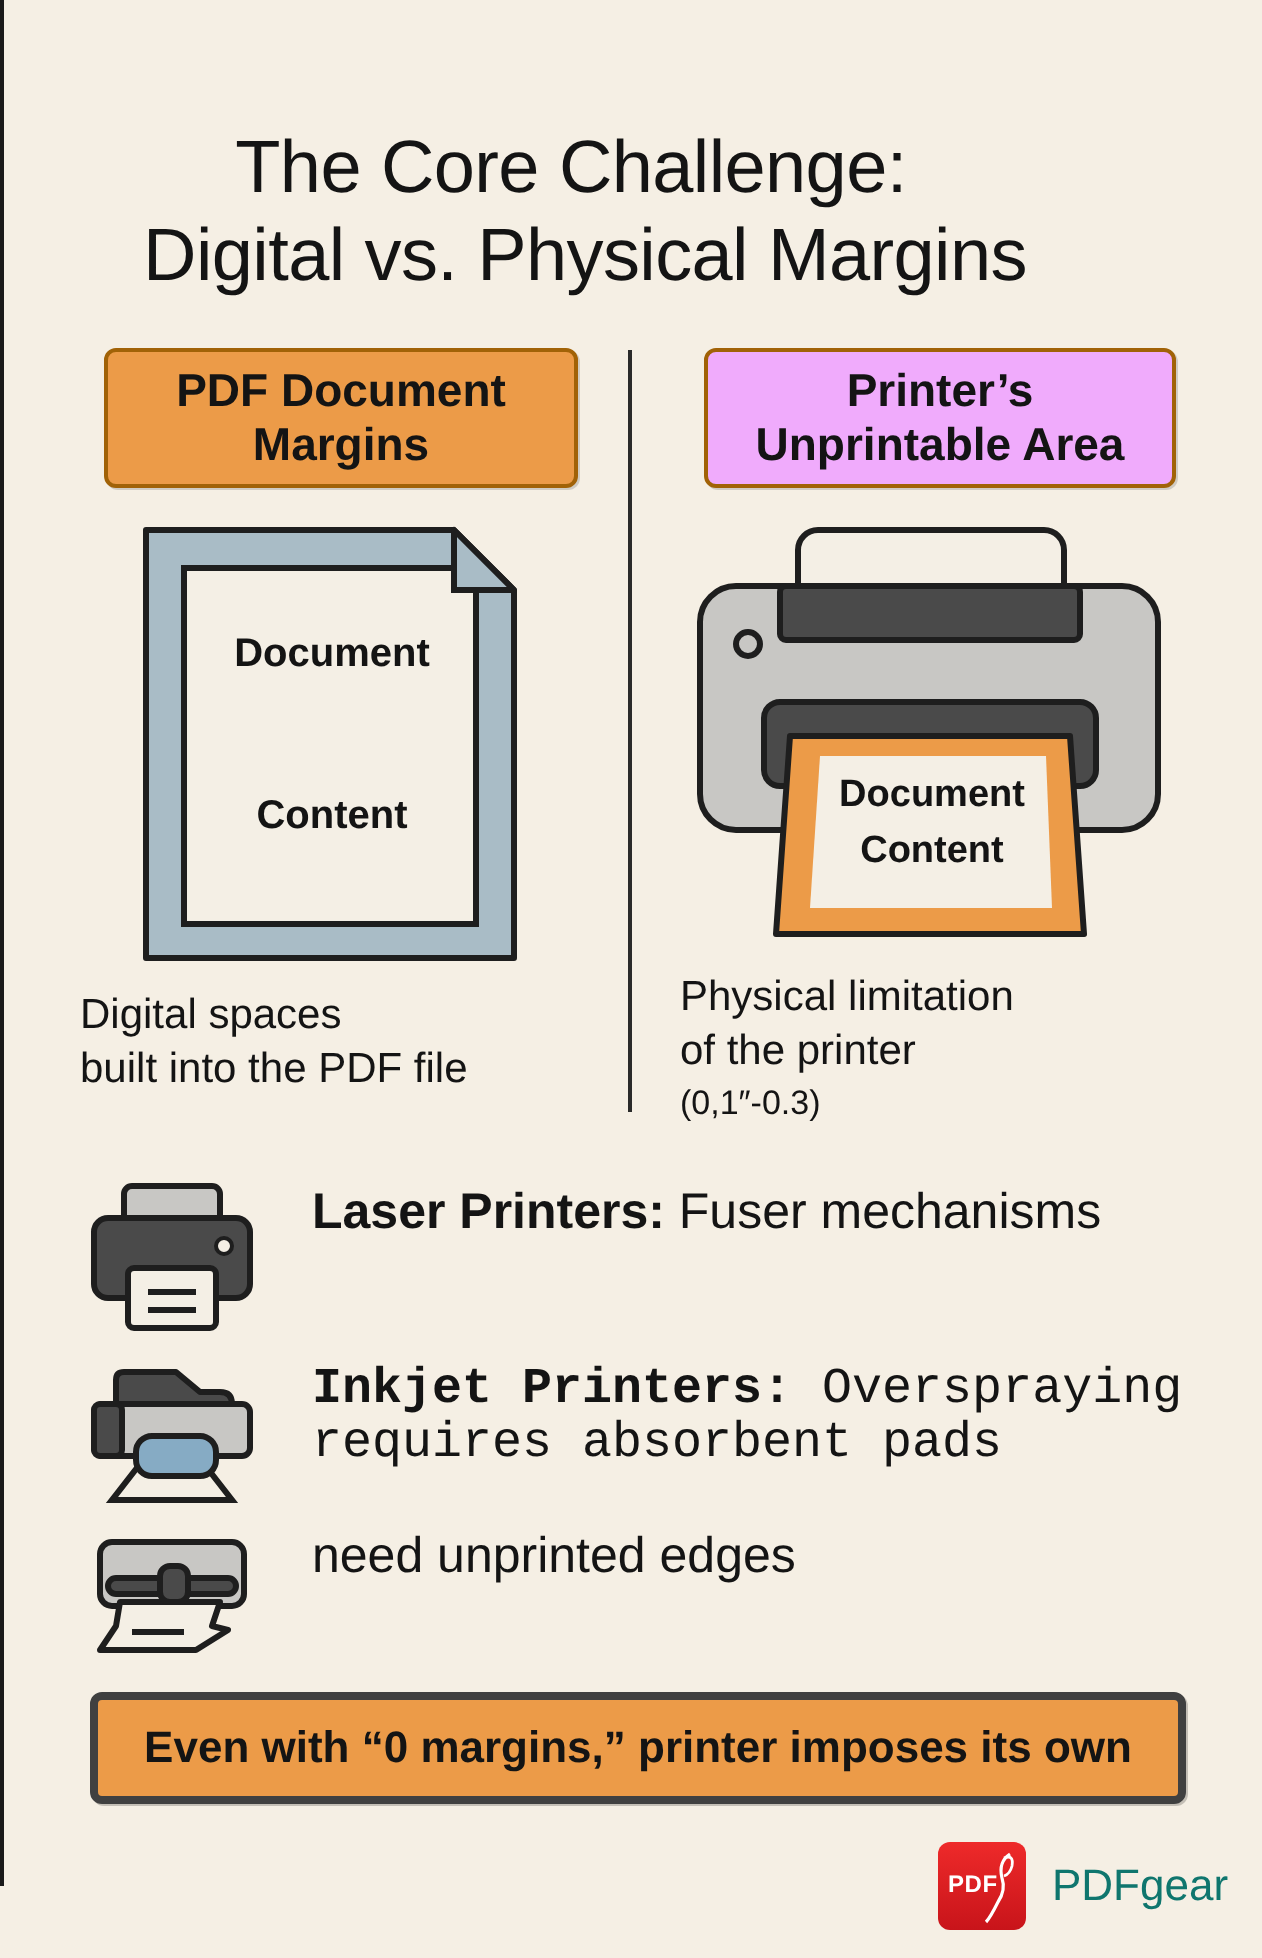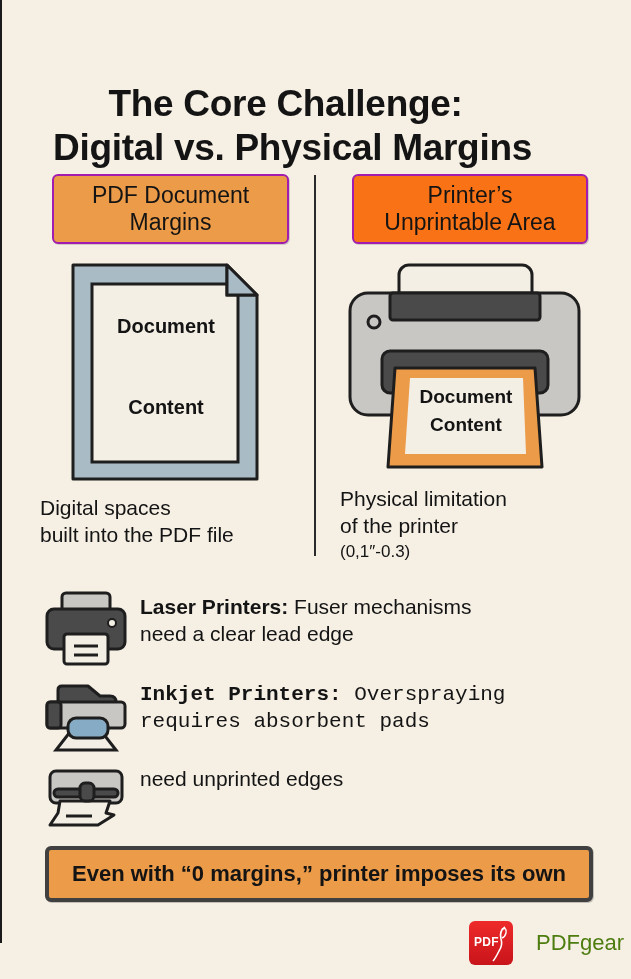--- a/index.html
+++ b/index.html
@@ -5,65 +5,65 @@
     html, body { margin: 0; padding: 0; }
     body {
       width: 631px; height: 979px; position: relative; overflow: hidden;
       background: #f5efe4;
       font-family: "Liberation Sans", "DejaVu Sans", sans-serif;
       color: #141414;
     }
     .left-edge { position: absolute; left: 0; top: 0; width: 2px; height: 943px; background: #1a1a1a; }
     .title {
       position: absolute; left: 0; top: 62px; width: 571px; text-align: center;
-      font-size: 37px; font-weight: bold; line-height: 44px; letter-spacing: -0.3px; margin-top: 20px;
+      font-size: 37px; font-weight: normal; line-height: 44px; letter-spacing: -0.3px;
     }
     .title div { white-space: nowrap; }
     .title .l2 { margin-left: 14px; }
     .divider { position: absolute; left: 314px; top: 175px; width: 2px; height: 381px; background: #2a2a2a; }
     .label-box {
-      position: absolute; border: 2px solid #a21caf; border-radius: 6px;
-      text-align: center; font-weight: normal; font-size: 23px; line-height: 27px;
+      position: absolute; border: 2px solid #a16207; border-radius: 6px;
+      text-align: center; font-weight: bold; font-size: 23px; line-height: 27px;
       box-shadow: 1px 1px 0 rgba(0,0,0,0.15);
     }
     .label-orange { left: 52px; top: 174px; width: 233px; height: 66px; background: #ec9b48; }
-    .label-blue { left: 352px; top: 174px; width: 232px; height: 66px; background: #f97316; }
+    .label-blue { left: 352px; top: 174px; width: 232px; height: 66px; background: #f0abfc; }
     .label-box .inner { padding-top: 6px; }
     .doc-wrap { position: absolute; left: 70px; top: 262px; width: 190px; height: 220px; }
     .printer-wrap { position: absolute; left: 348px; top: 262px; width: 234px; height: 210px; }
     .caption {
       position: absolute; text-align: left; font-size: 21px; line-height: 27px;
     }
     .cap-left { left: 40px; top: 494px; width: 260px; }
     .cap-right { left: 340px; top: 485px; width: 240px; }
     .cap-right .note { font-size: 17px; line-height: 26px; }
     .list-item { position: absolute; left: 44px; width: 560px; height: 72px; }
     .list-item .icon { position: absolute; left: 0; top: 0; }
-    .list-item .text { position: absolute; left: 96px; font-size: 21px; line-height: 27px; }
+    .list-item .text { position: absolute; left: 112px; font-size: 25px; line-height: 27px; }
     .list-item .text b { font-weight: bold; }
     .item-1 { top: 590px; }
     .item-1 .text { top: 3px; }
     .item-2 { top: 680px; }
     .item-2 .text { top: 1px; font-family: Liberation Mono, monospace; }
     .item-3 { top: 765px; }
     .item-3 .text { top: 0px; }
     .banner {
       position: absolute; left: 45px; top: 846px; width: 540px; height: 48px;
       background: #ec9b48; border: 4px solid #404040; border-radius: 6px;
       text-align: center; font-size: 22px; line-height: 48px; font-weight: bold;
       box-shadow: 1px 1px 0 rgba(0,0,0,0.2);
       white-space: nowrap;
     }
     .brand { position: absolute; left: 469px; top: 921px; height: 44px; display: flex; align-items: center; }
     .brand-logo {
       width: 44px; height: 44px; border-radius: 6px; background: linear-gradient(#ee2a2a, #c8141a);
       position: relative; overflow: hidden;
     }
     .brand-logo .pdf { position: absolute; left: 5px; top: 14px; color: #fff; font-weight: bold; font-size: 12px; letter-spacing: 0.3px; }
-    .brand-name { margin-left: 23px; font-size: 22px; color: #4d7c0f; }
+    .brand-name { margin-left: 13px; font-size: 22px; color: #0f766e; }
   </style>
 </head>
 <body>
 
 <div class="left-edge"></div>
 
 <div class="title">
   <div>The Core Challenge:</div>
   <div class="l2">Digital vs. Physical Margins</div>
 </div>
@@ -126,21 +126,20 @@
       <rect x="18" y="3" width="48" height="22" rx="4" fill="#c8c7c4" stroke="#1e1e1e" stroke-width="3"></rect>
       <rect x="3" y="19" width="78" height="40" rx="7" fill="#4a4a4a" stroke="#1e1e1e" stroke-width="3"></rect>
       <circle cx="68" cy="33" r="4" fill="#f4efe5" stroke="#1e1e1e" stroke-width="2"></circle>
       <rect x="20" y="44" width="44" height="30" rx="3" fill="#f4efe5" stroke="#1e1e1e" stroke-width="3"></rect>
       <line x1="30" y1="56" x2="54" y2="56" stroke="#1e1e1e" stroke-width="3"></line>
       <line x1="30" y1="65" x2="54" y2="65" stroke="#1e1e1e" stroke-width="3"></line>
     </svg>
   </span>
   <div class="text">
     <div><b>Laser Printers:</b><span> Fuser mechanisms</span></div>
-    <div>need a clear lead edge</div>
   </div>
 </div>
 
 <div class="list-item item-2">
   <span class="icon">
     <svg width="84" height="72" viewBox="0 0 84 72">
       <path d="M14,24 L14,10 Q14,6 18,6 L44,6 L56,16 L66,16 Q72,16 72,22 L72,30 L14,30 Z" fill="#4a4a4a" stroke="#1e1e1e" stroke-width="3" stroke-linejoin="round"></path>
       <rect x="3" y="22" width="78" height="26" rx="4" fill="#c8c7c4" stroke="#1e1e1e" stroke-width="3"></rect>
       <rect x="3" y="22" width="14" height="26" rx="3" fill="#4a4a4a" stroke="#1e1e1e" stroke-width="3"></rect>
       <path d="M26,52 L58,52 L72,70 L12,70 Z" fill="#f4efe5" stroke="#1e1e1e" stroke-width="3"></path>

